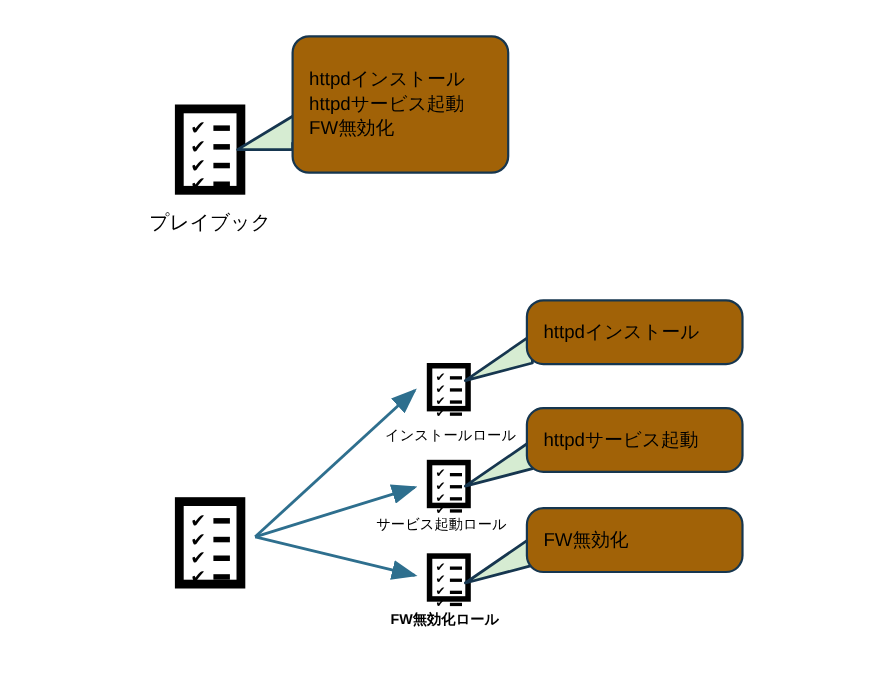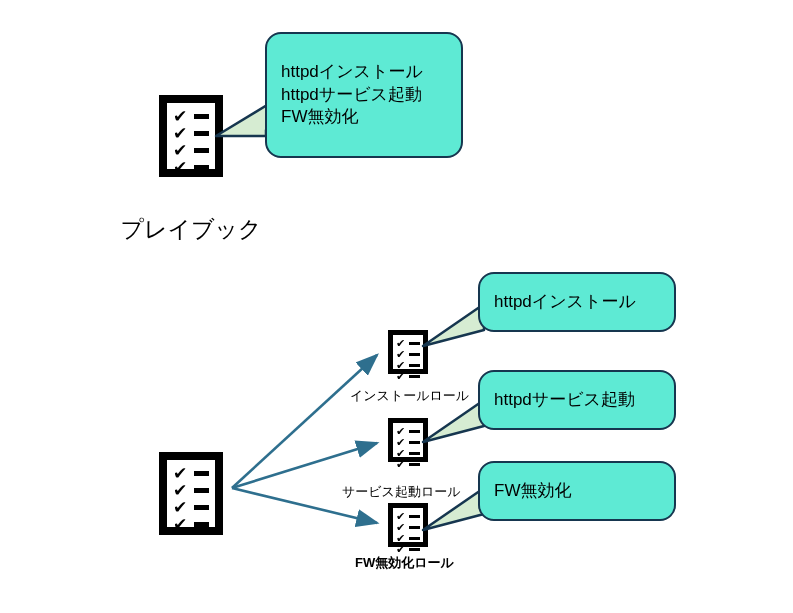--- a/index.html
+++ b/index.html
@@ -70,40 +70,39 @@
   
   .checklist.small { padding: 5px; }
   .checklist.small .sheet { padding: 3px 3px; }
   .checklist.small .row { gap: 4px; }
   .checklist.small .tick { font-size: 11px; width: 10px; }
   .checklist.small .dash { width: 14px; height: 3px; }
 
   
   .label-big {
     position: absolute;
-    font-size: 23px;
+    font-size: 18px;
     line-height: 1.15;
     color: #000000;
     white-space: nowrap;
     text-align: center;
-    margin-top: 24px;
   }
   .label-small {
     position: absolute;
     font-size: 13px;
     line-height: 1.15;
     color: #000000;
     white-space: nowrap;
     text-align: left;
   }
   
   .bubble {
     position: absolute;
     box-sizing: border-box;
-    background: #5eead4;
+    background: #a16207;
     border: 2.5px solid #16364f;
     border-radius: 16px;
     display: flex;
     align-items: center;
     z-index: 3;
   }
   .bubble .text {
     font-size: 17px;
     line-height: 1.32;
     color: #000000;
@@ -233,21 +232,21 @@
       <div class="row">
         <span class="tick">✔</span>
         <span class="dash"></span>
       </div>
       <div class="row">
         <span class="tick">✔</span>
         <span class="dash"></span>
       </div>
     </div>
   </div>
-  <div class="label-small" style="left:342px; top:485px; width:134px;">サービス起動ロール</div>
+  <div class="label-small" style="left:342px; top:470px; width:134px;">サービス起動ロール</div>
 
   <svg class="tail-svg" style="left:418px; top:392px; width:80px; height:52px;" viewBox="0 0 80 52">
     <polygon points="5,50 66,8 66,34" fill="#d6ecd2" stroke="#16364f" stroke-width="2.5" stroke-linejoin="round"></polygon>
   </svg>
 
   <div class="bubble" style="left:478px; top:370px; width:198px; height:60px;">
     <span class="text">httpdサービス起動</span>
   </div>
 
   <div class="checklist small" style="left:388px; top:503px; width:40px; height:44px;">

